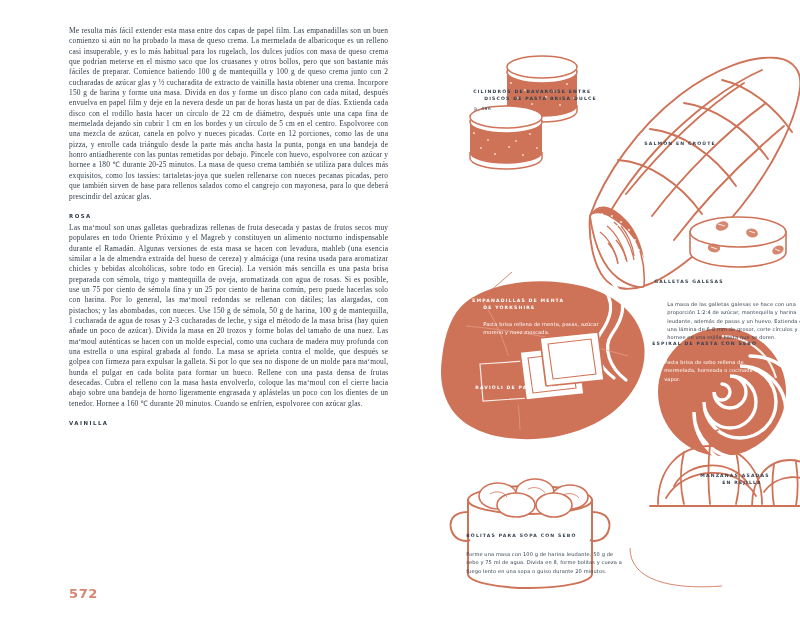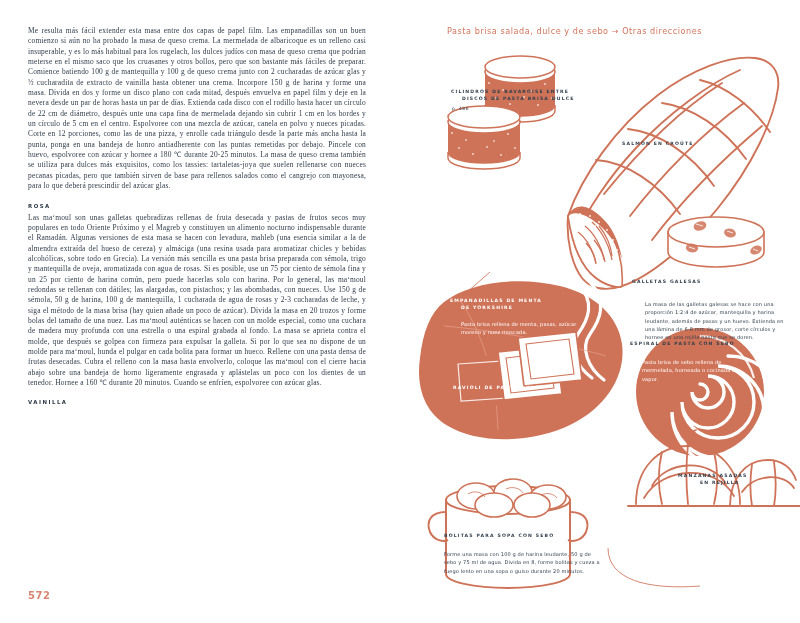--- a/index.html
+++ b/index.html
@@ -3,21 +3,21 @@
 <meta charset="utf-8">
 <style>
   html,body{margin:0;padding:0;}
   body{
     width:800px;height:623px;
     background:#ffffff;
     font-family:"Liberation Serif", serif;
     overflow:hidden;
     position:relative;
   }
-  .page{position:absolute;inset:0;display:flex;}
+  .page{position:absolute;inset:0;display:flex;padding-left:41px;}
 
   
   .left-page{
     width:400px;height:623px;position:relative;
     box-sizing:border-box;
     padding:26px 34px 0 28px;
   }
   .body-text{
     font-family:"Liberation Serif", serif;
     font-size:7.45px;
@@ -35,21 +35,21 @@
     letter-spacing:1.5px;
     font-weight:bold;
     color:#2f3b49;
     margin:11px 0 4px 0;
     text-transform:uppercase;
   }
   .folio{
     position:absolute;
     left:28px;bottom:22px;
     font-family:"DejaVu Sans", sans-serif;
-    font-size:10px;
+    font-size:13px;
     font-weight:bold;
     letter-spacing:.6px;
     color:#d98472;
   }
 
   
   .right-page{
     width:400px;height:623px;position:relative;
     box-sizing:border-box;
   }
@@ -107,21 +107,20 @@
     <div class="sub-head">ROSA</div>
     <p class="body-text">Las ma‘moul son unas galletas quebradizas rellenas de fruta desecada y pastas de frutos secos muy populares en todo Oriente Próximo y el Magreb y constituyen un alimento nocturno indispensable durante el Ramadán. Algunas versiones de esta masa se hacen con levadura, mahleb (una esencia similar a la de almendra extraída del hueso de cereza) y almáciga (una resina usada para aromatizar chicles y bebidas alcohólicas, sobre todo en Grecia). La versión más sencilla es una pasta brisa preparada con sémola, trigo y mantequilla de oveja, aromatizada con agua de rosas. Si es posible, use un 75 por ciento de sémola fina y un 25 por ciento de harina común, pero puede hacerlas solo con harina. Por lo general, las ma‘moul redondas se rellenan con dátiles; las alargadas, con pistachos; y las abombadas, con nueces. Use 150 g de sémola, 50 g de harina, 100 g de mantequilla, 1 cucharada de agua de rosas y 2-3 cucharadas de leche, y siga el método de la masa brisa (hay quien añade un poco de azúcar). Divida la masa en 20 trozos y forme bolas del tamaño de una nuez. Las ma‘moul auténticas se hacen con un molde especial, como una cuchara de madera muy profunda con una estrella o una espiral grabada al fondo. La masa se aprieta contra el molde, que después se golpea con firmeza para expulsar la galleta. Si por lo que sea no dispone de un molde para ma‘moul, hunda el pulgar en cada bolita para formar un hueco. Rellene con una pasta densa de frutas desecadas. Cubra el relleno con la masa hasta envolverlo, coloque las ma‘moul con el cierre hacia abajo sobre una bandeja de horno ligeramente engrasada y aplástelas un poco con los dientes de un tenedor. Hornee a 160 ℃ durante 20 minutos. Cuando se enfríen, espolvoree con azúcar glas.</p>
 
     <div class="sub-head">VAINILLA</div>
 
     <div class="folio">572</div>
   </div>
 
   <div class="right-page">
 
-    <div class="running-head">Pasta brisa salada, dulce y de sebo → Otras direcciones</div>
 
     <div class="illo">
       <svg width="400" height="623" viewBox="0 0 400 623" xmlns="http://www.w3.org/2000/svg">
         <defs>
           <g id="speckles">
             <circle cx="6" cy="7" r="1.1" fill="#fff" opacity=".75"></circle>
             <circle cx="20" cy="14" r="1" fill="#fff" opacity=".7"></circle>
             <circle cx="34" cy="6" r="1.2" fill="#fff" opacity=".7"></circle>
             <circle cx="48" cy="15" r="1" fill="#fff" opacity=".7"></circle>
             <circle cx="62" cy="8" r="1.1" fill="#fff" opacity=".7"></circle>

